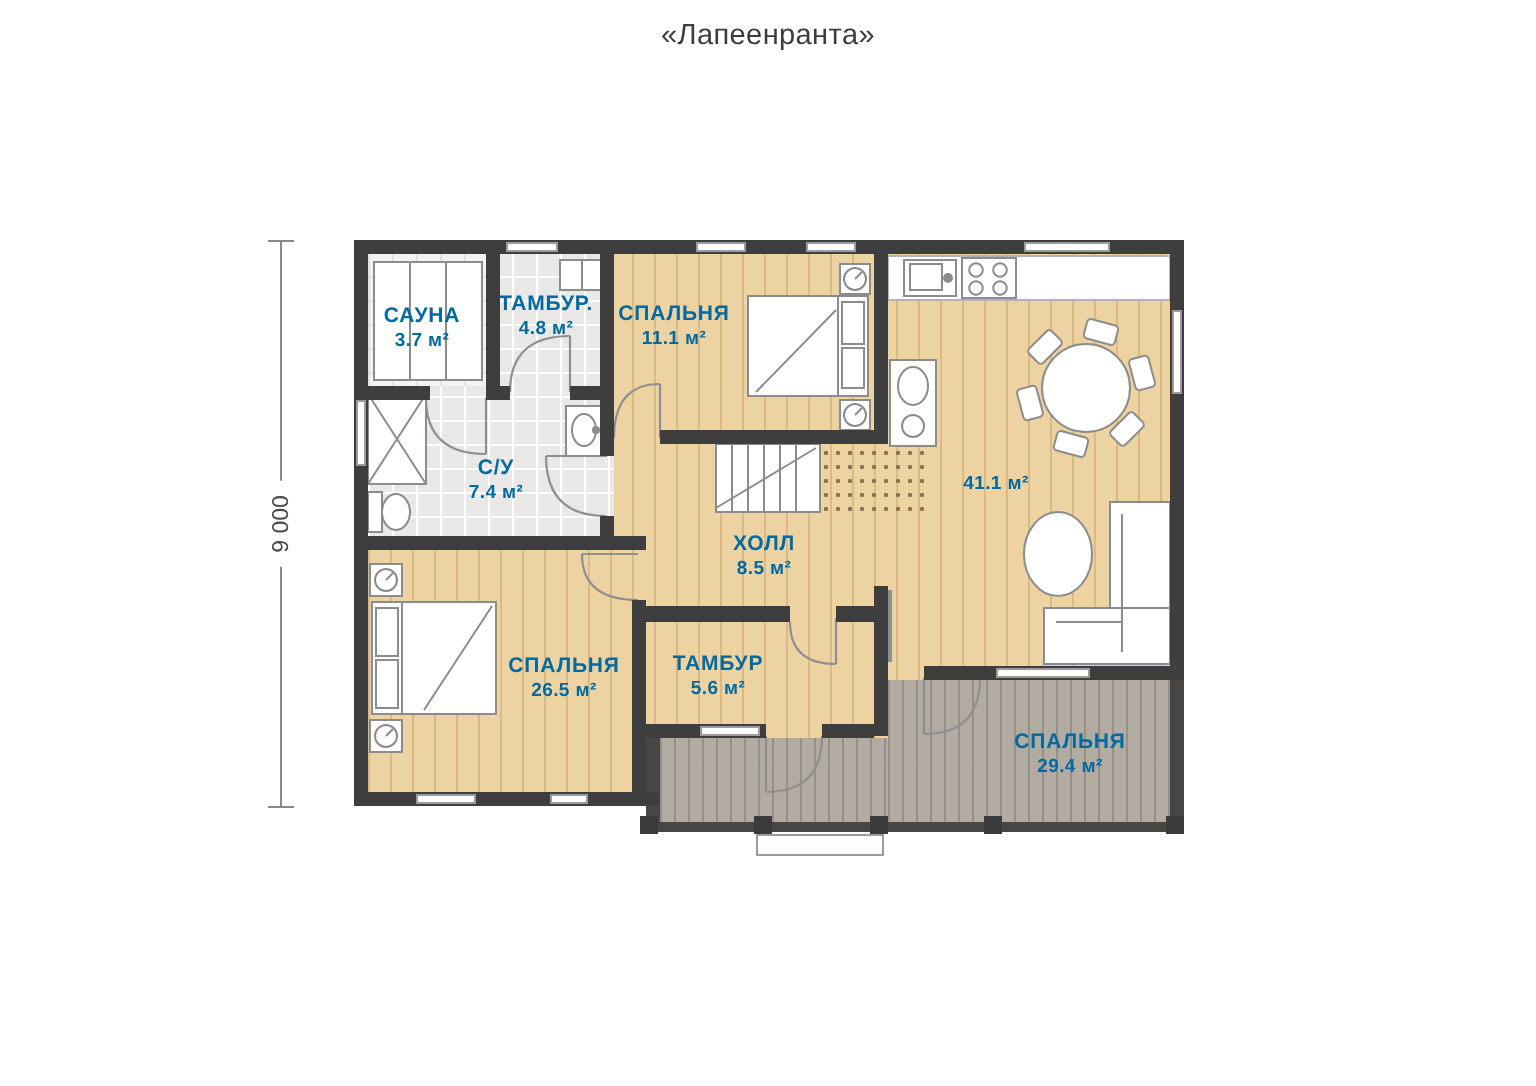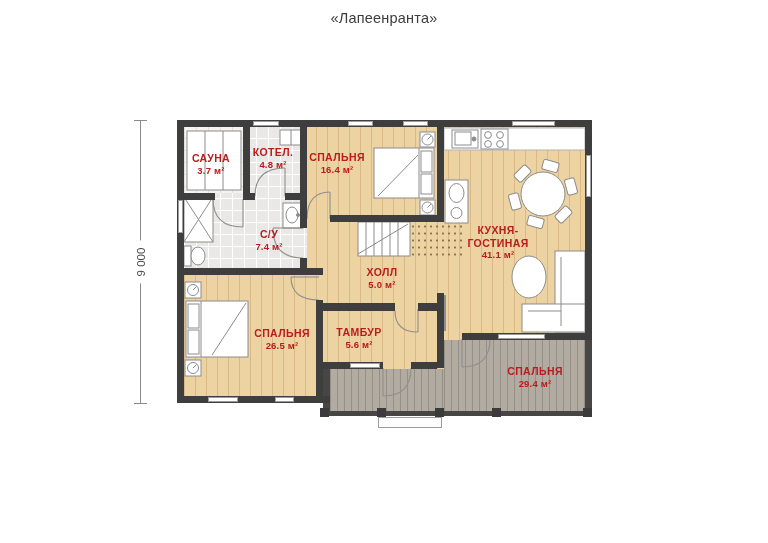--- a/index.html
+++ b/index.html
@@ -22,21 +22,21 @@
         background-image:linear-gradient(0deg, rgba(210,207,202,.5) 1px, transparent 1px),
                          linear-gradient(90deg, rgba(210,207,202,.5) 1px, transparent 1px);
         background-size:12px 12px;}
   .terrace{background:var(--terrace);
         background-image:repeating-linear-gradient(90deg, rgba(66,61,54,.25) 0 1px, transparent 1px 7px);}
   .t-edge{position:absolute;background:#474645;}
   .post{position:absolute;width:9px;height:9px;background:#3c3b3b;}
   .dots{position:absolute;background-image:radial-gradient(circle, #8b7350 1px, transparent 1.2px);
         background-size:6px 7px;}
   .window{position:absolute;background:#fff;border:1px solid #9c9c9c;box-sizing:border-box;}
-  .rlabel{position:absolute;transform:translate(-50%,-50%);text-align:center;color:#b91c1c;
+  .rlabel{position:absolute;transform:translate(-50%,-50%);text-align:center;color:#0369a1;
           font-weight:bold;white-space:nowrap;line-height:1.2;}
   .rlabel .nm{font-size:10.5px;letter-spacing:.4px;}
   .rlabel .ar{font-size:9.5px;letter-spacing:.2px;}
   .rlabel.wrap{white-space:normal;width:92px;}
   .step{position:absolute;background:#fdfdfd;border:1px solid #9c9c9c;box-sizing:border-box;}
   .dim-line{position:absolute;background:#8a8a8a;}
   .dim-label{position:absolute;transform:translate(-50%,-50%);background:var(--background);
              color:#4a4a4a;font-size:11.5px;padding:1px 7px;white-space:nowrap;}
   .dim-label.vert{transform:translate(-50%,-50%) rotate(-90deg);}
   svg.overlay{position:absolute;left:0;top:0;pointer-events:none;}
@@ -273,37 +273,36 @@
   <div class="window" style="left:208px;top:397px;width:30px;height:5px"></div>
   <div class="window" style="left:275px;top:397px;width:19px;height:5px"></div>
   <div class="window" style="left:498px;top:334px;width:47px;height:5px"></div>
   <div class="window" style="left:350px;top:363px;width:30px;height:5px"></div>
 
   <div class="rlabel" style="left:211px;top:164px">
     <div class="nm">САУНА</div>
     <div class="ar">3.7 м²</div>
   </div>
   <div class="rlabel" style="left:273px;top:158px">
-    <div class="nm">КОТЕЛ.</div>
+    <div class="nm">ТАМБУР.</div>
     <div class="ar">4.8 м²</div>
   </div>
   <div class="rlabel" style="left:337px;top:163px">
     <div class="nm">СПАЛЬНЯ</div>
-    <div class="ar">16.4 м²</div>
-  </div>
-  <div class="rlabel" style="left:269px;top:240px">
+    <div class="ar">11.1 м²</div>
+  </div>
+  <div class="rlabel" style="left:248px;top:240px">
     <div class="nm">С/У</div>
     <div class="ar">7.4 м²</div>
   </div>
   <div class="rlabel" style="left:382px;top:278px">
     <div class="nm">ХОЛЛ</div>
-    <div class="ar">5.0 м²</div>
+    <div class="ar">8.5 м²</div>
   </div>
   <div class="rlabel wrap" style="left:498px;top:242px">
-    <div class="nm">КУХНЯ-ГОСТИНАЯ</div>
     <div class="ar">41.1 м²</div>
   </div>
   <div class="rlabel" style="left:282px;top:339px">
     <div class="nm">СПАЛЬНЯ</div>
     <div class="ar">26.5 м²</div>
   </div>
   <div class="rlabel" style="left:359px;top:338px">
     <div class="nm">ТАМБУР</div>
     <div class="ar">5.6 м²</div>
   </div>

